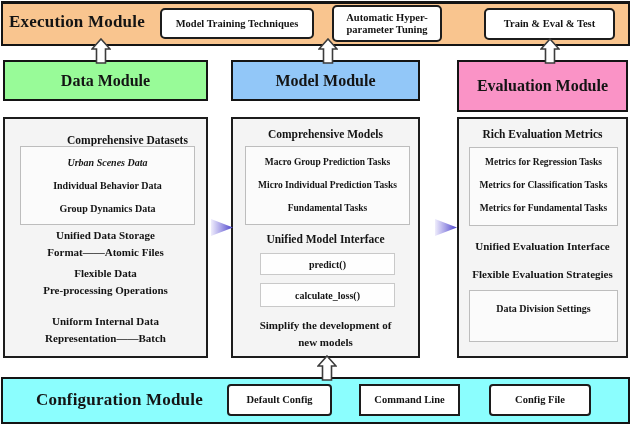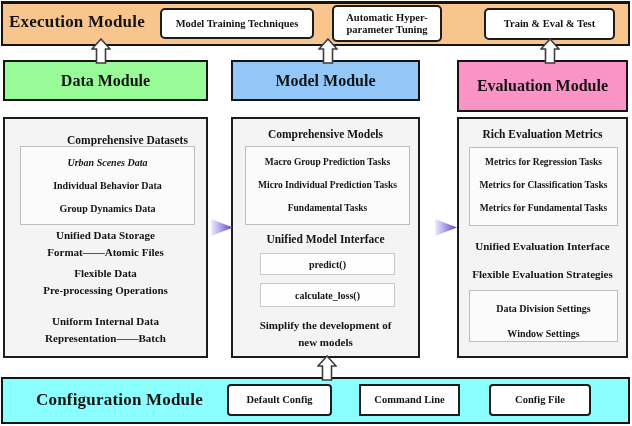--- a/index.html
+++ b/index.html
@@ -119,21 +119,20 @@
     <div class="col-header" style="top:9px;">Rich Evaluation Metrics</div>
     <div class="inner-list" style="left:10px; top:28px; width:149px; height:79px;">
       <div class="list-item" style="top:9px; font-size:9.5px;">Metrics for Regression Tasks</div>
       <div class="list-item" style="top:32px; font-size:9.5px;">Metrics for Classification Tasks</div>
       <div class="list-item" style="top:55px; font-size:9.5px;">Metrics for Fundamental Tasks</div>
     </div>
     <div class="col-header" style="top:121px; font-size:11px;">Unified Evaluation Interface</div>
     <div class="col-header" style="top:149px; font-size:11px;">Flexible Evaluation Strategies</div>
     <div class="inner-list" style="left:10px; top:171px; width:149px; height:52px;">
       <div class="list-item" style="top:12px;">Data Division Settings</div>
-      <div class="list-item" style="top:37px;">Window Settings</div>
     </div>
   </div>
 
   <div class="abs bar" style="left:1px; top:377px; width:629px; height:47px; background:#8bfefe;"></div>
   <span class="abs bar-title" style="left:10px; top:390px;margin-left:26px;">Configuration Module</span>
 
   <div class="pill" style="left:227px; top:384px; width:105px; height:32px; border-radius:4px;">
     <span>Default Config</span>
   </div>
   <div class="pill" style="left:359px; top:384px; width:101px; height:32px; border-radius:0;">

